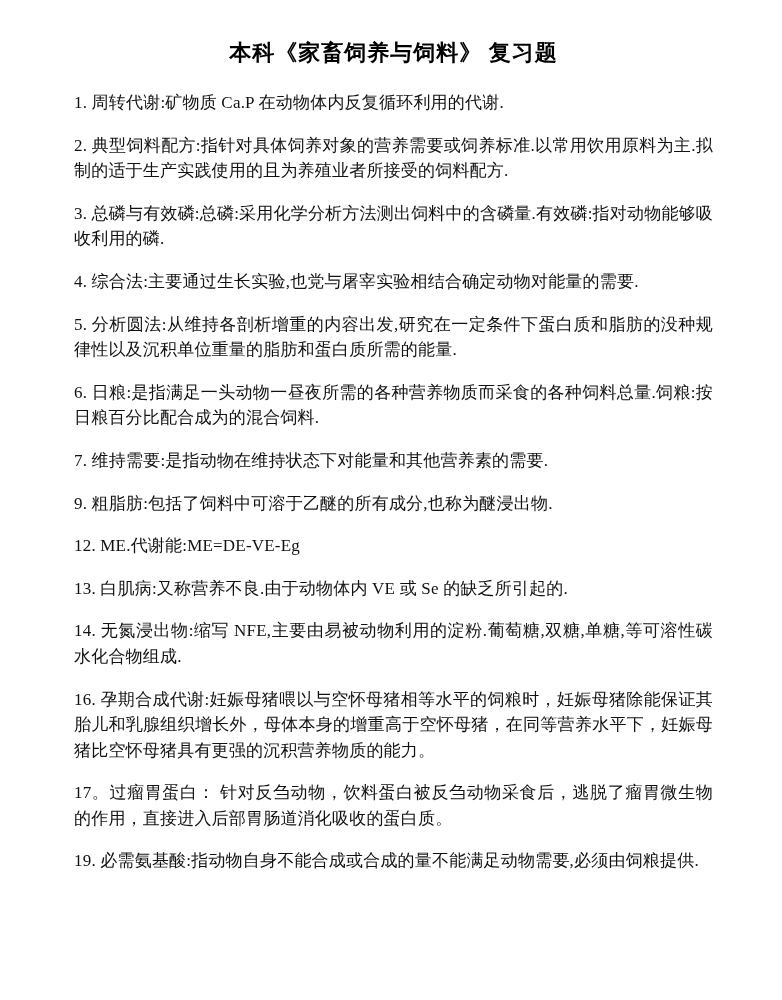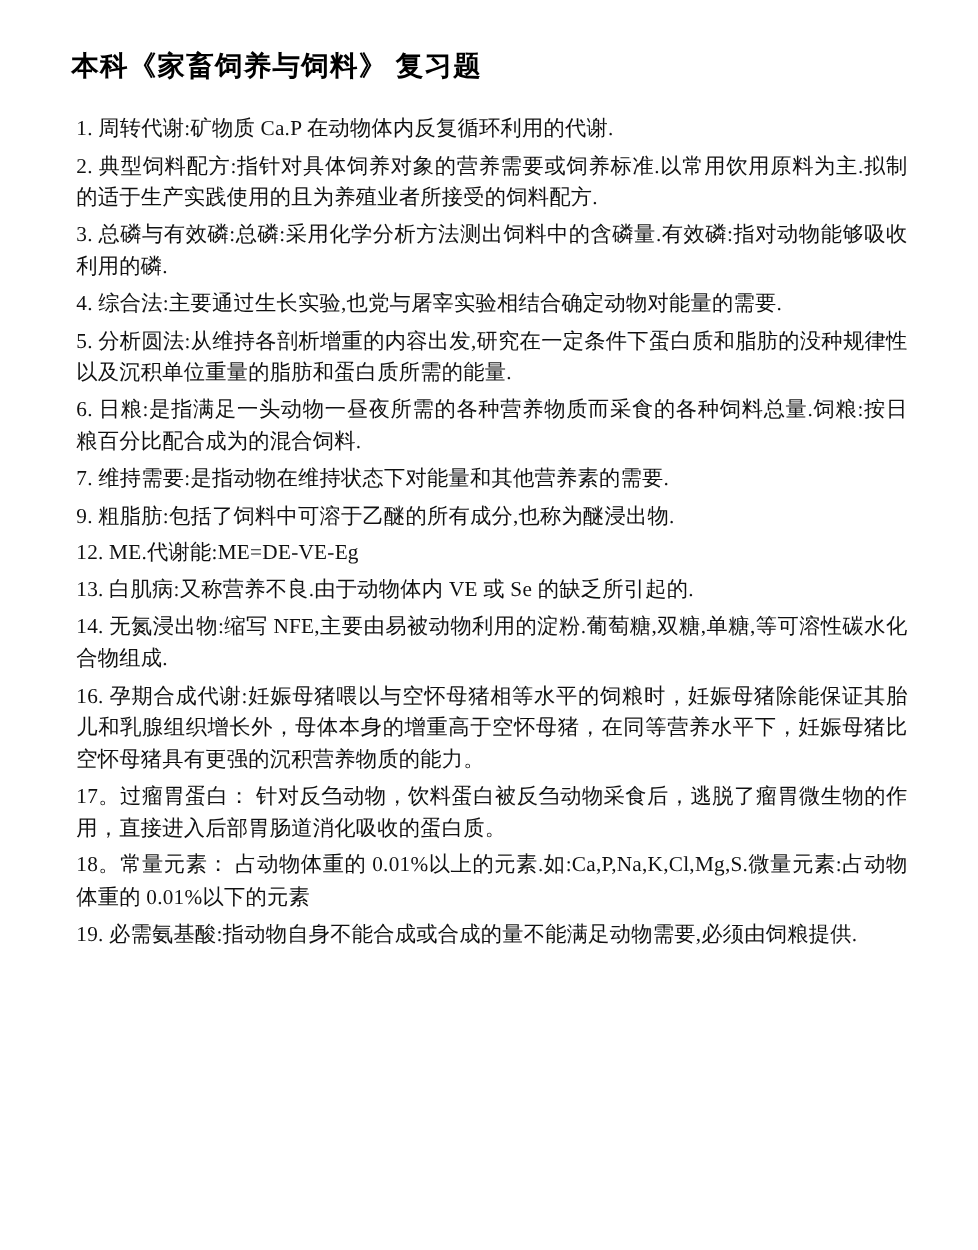--- a/index.html
+++ b/index.html
@@ -14,34 +14,35 @@
     margin: 0 auto;
     background: #ffffff;
     color: #111111;
     font-family: "Liberation Serif", "DejaVu Serif", serif;
     overflow: hidden;
     box-sizing: border-box;
     padding: 38px 52px 0 57px;
   }
   .doc-title {
     margin: 0 0 22px 0;
+    text-align: center;
     font-size: 22px;
     line-height: 30px;
     font-weight: bold;
     color: #000000;
     letter-spacing: 1px;
   }
   .section-heading {
     margin: 0;
     font-size: 17px;
     line-height: 25.6px;
     font-weight: normal;
   }
   .item {
-    margin: 4px;
+    margin: 17px;
     font-size: 17px;
     line-height: 25.6px;
     text-align: justify;
     text-justify: inter-ideograph;
     letter-spacing: 0.2px;
   }
 </style>
 </head>
 <body>
 
@@ -53,15 +54,14 @@
   <p class="item">4. 综合法:主要通过生长实验,也党与屠宰实验相结合确定动物对能量的需要.</p>
   <p class="item">5. 分析圆法:从维持各剖析增重的内容出发,研究在一定条件下蛋白质和脂肪的没种规律性以及沉积单位重量的脂肪和蛋白质所需的能量.</p>
   <p class="item">6. 日粮:是指满足一头动物一昼夜所需的各种营养物质而采食的各种饲料总量.饲粮:按日粮百分比配合成为的混合饲料.</p>
   <p class="item">7. 维持需要:是指动物在维持状态下对能量和其他营养素的需要.</p>
   <p class="item">9. 粗脂肪:包括了饲料中可溶于乙醚的所有成分,也称为醚浸出物.</p>
   <p class="item">12. ME.代谢能:ME=DE-VE-Eg</p>
   <p class="item">13. 白肌病:又称营养不良.由于动物体内 VE 或 Se 的缺乏所引起的.</p>
   <p class="item">14. 无氮浸出物:缩写 NFE,主要由易被动物利用的淀粉.葡萄糖,双糖,单糖,等可溶性碳水化合物组成.</p>
   <p class="item">16. 孕期合成代谢:妊娠母猪喂以与空怀母猪相等水平的饲粮时，妊娠母猪除能保证其胎儿和乳腺组织增长外，母体本身的增重高于空怀母猪，在同等营养水平下，妊娠母猪比空怀母猪具有更强的沉积营养物质的能力。</p>
   <p class="item">17。过瘤胃蛋白： 针对反刍动物，饮料蛋白被反刍动物采食后，逃脱了瘤胃微生物的作用，直接进入后部胃肠道消化吸收的蛋白质。</p>
-  <p class="item">18。常量元素： 占动物体重的 0.01%以上的元素.如:Ca,P,Na,K,Cl,Mg,S.微量元素:占动物体重的 0.01%以下的元素</p>
   <p class="item">19. 必需氨基酸:指动物自身不能合成或合成的量不能满足动物需要,必须由饲粮提供.</p>
 </div>
 
 </body></html>

